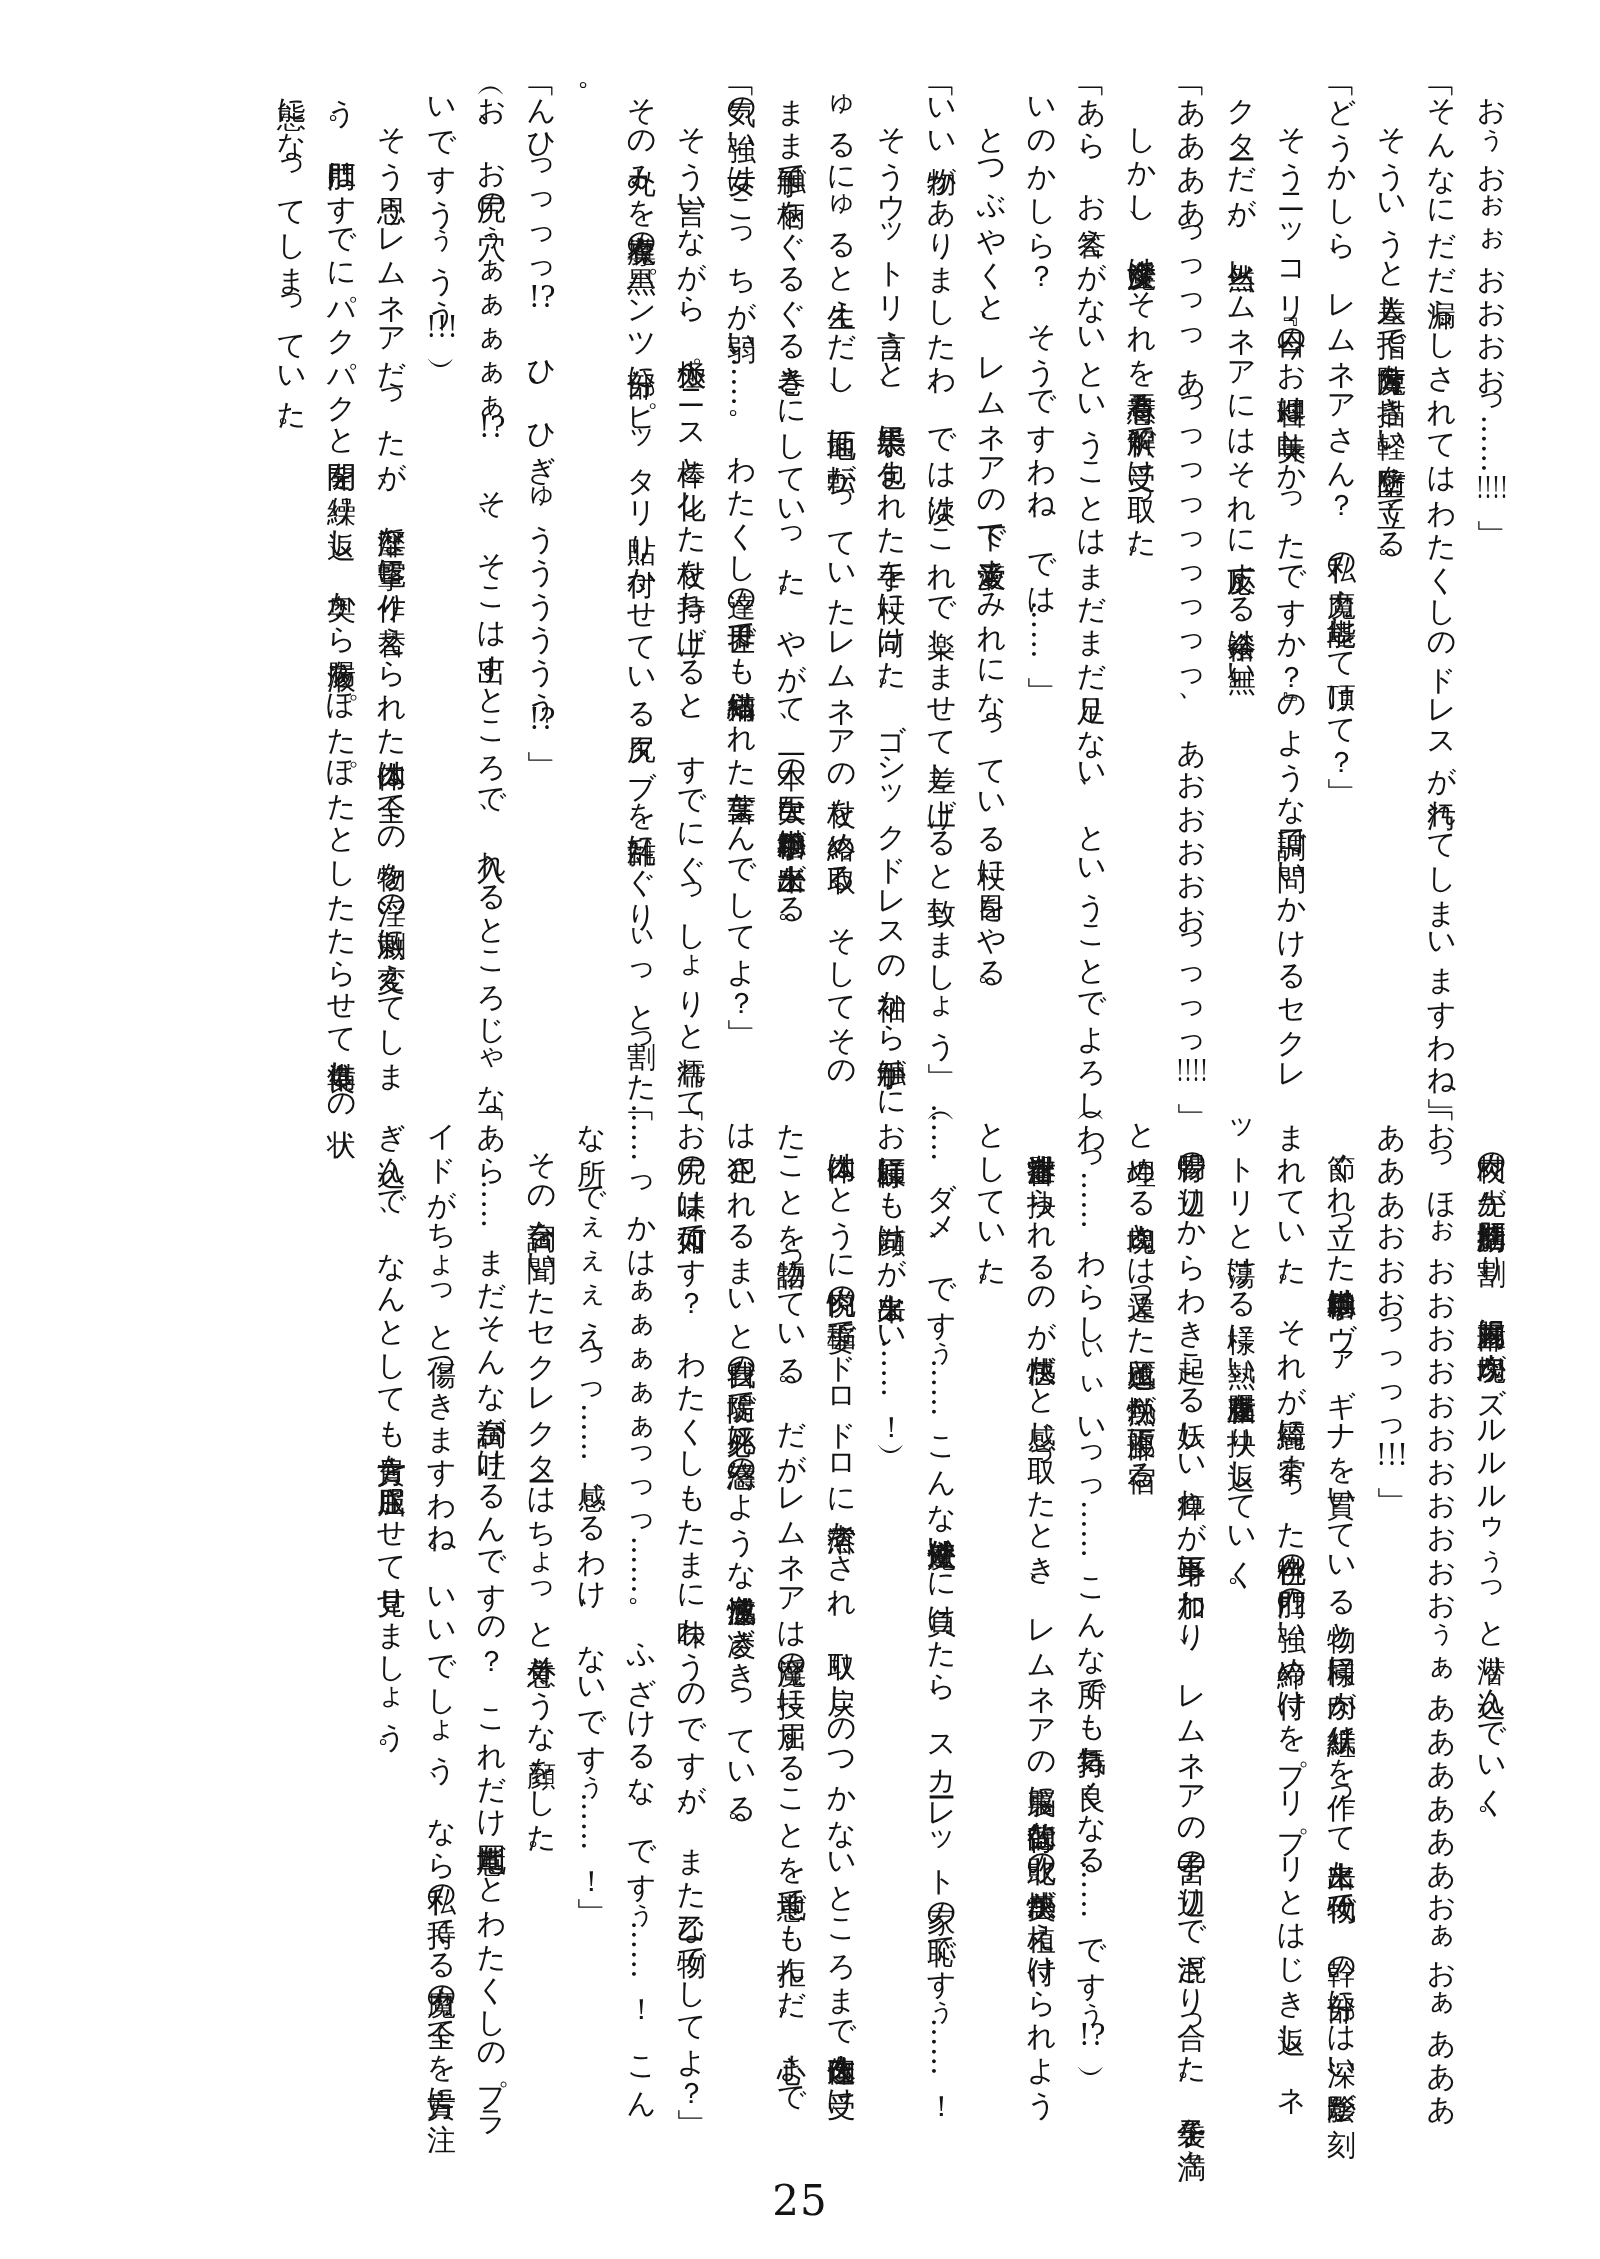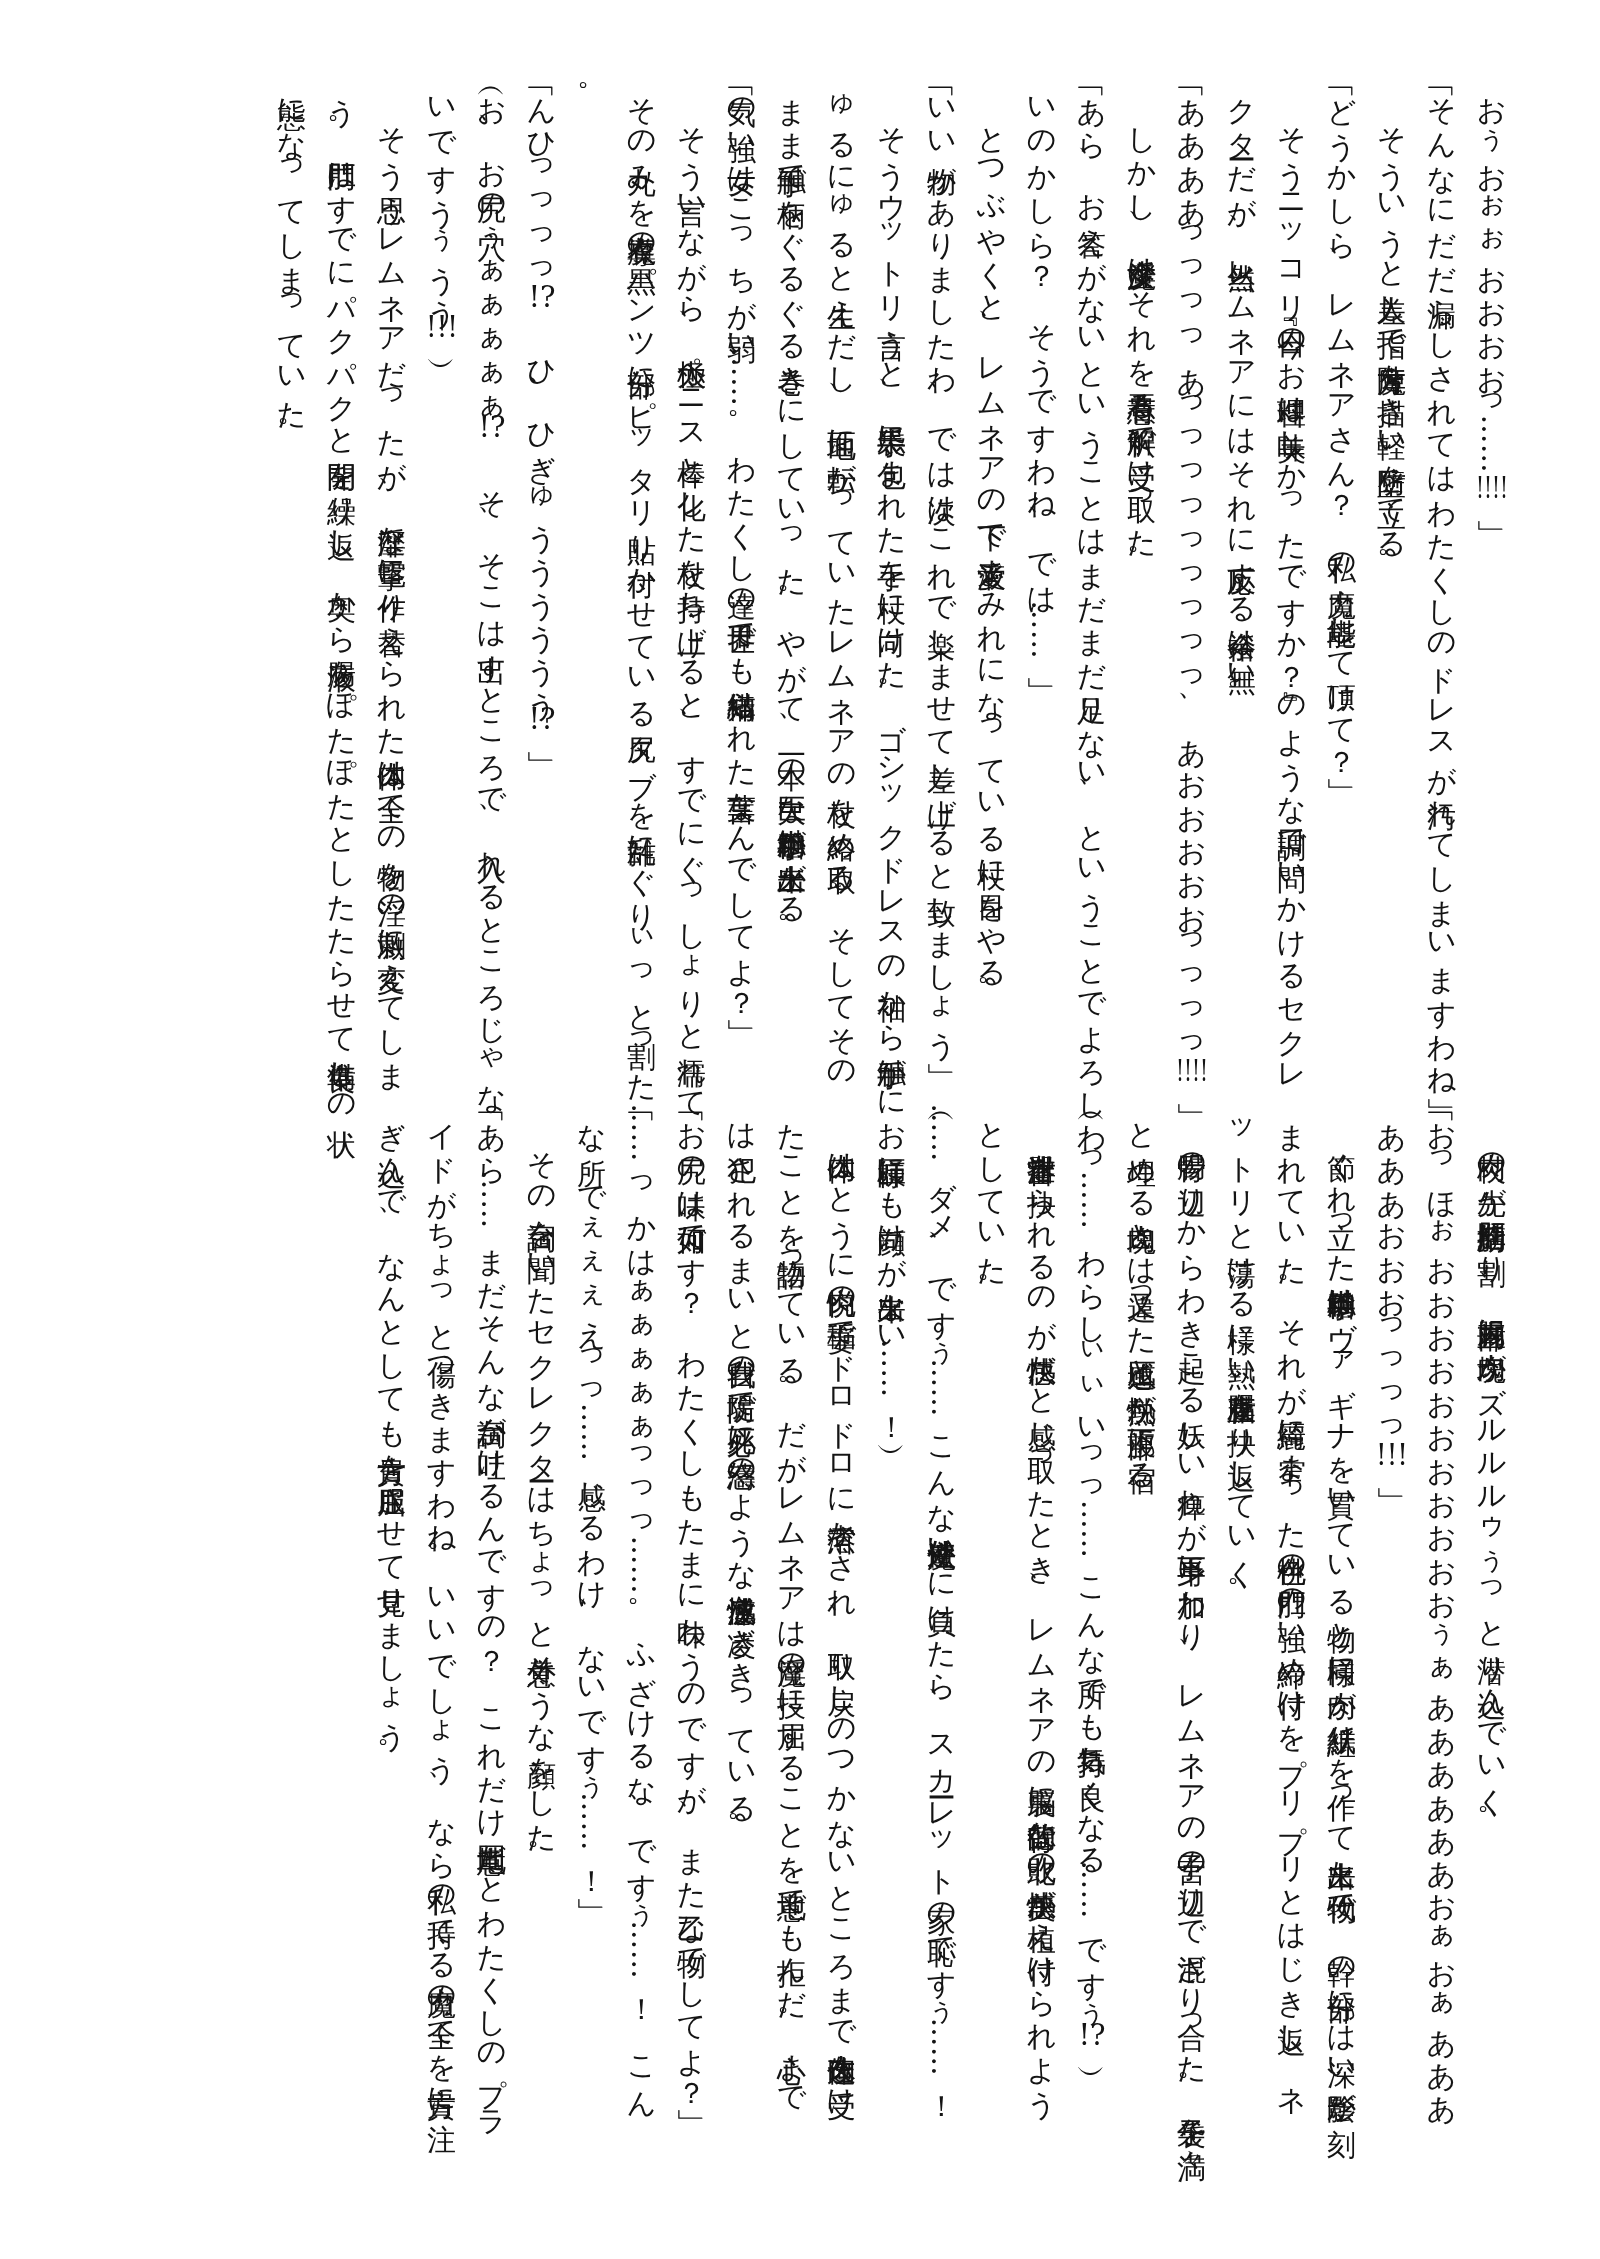--- a/index.html
+++ b/index.html
@@ -74,13 +74,14 @@
       <p>（わっ……わらしぃぃいっっ……こんな所でも気持ち良くなる……ですぅ<span class="tcy">!?</span>）</p>
       <p>　排泄器官を抉られるのが快感だと感じ取ったとき、レムネアの脳裏に背徳的な敗北の快美感が植え付けられようとしていた。</p>
       <p>（……ダメ、ですぅ……こんな外道魔法使いに負けたら、スカーレット家の恥ですぅ……！　お師匠様にも顔向けが出来ない……！）</p>
       <p>　肉体はとうに肉悦の稲妻でドロドロに煮溶かされ、取り戻しのつかないところまで肉体改造を受けたことを物語っている。だがレムネアは淫魔の技に屈することを意地でも拒んだ。心までは犯されるまいと自我の堤防で必死に怒濤のような悦感津波を凌ぎきっている。</p>
       <p>「お尻の味は如何です？　わたくしもたまに味わうのですが、また乙な物でしてよ？」</p>
       <p>「……っかはぁぁぁぁぁっっっ……。ふざけるな、ですぅ……！　こんな所、でぇぇぇえっっ……感じるわけ、ないですぅ……！」</p>
       <p>　その台詞を聞いたセクレクターはちょっと意外そうな顔をした。</p>
       <p>「あら……まだそんな台詞が吐けるんですの？　これだけ意固地だとわたくしのプライドがちょっと傷つきますわね。いいでしょう、なら私の持てる魔力の全てを貴方に注ぎ込んで、なんとしても貴方を屈服させて見せましょう。</p>
     </section>
 
+  <div class="folio">25</div>
 </div>
 
 </body></html>

